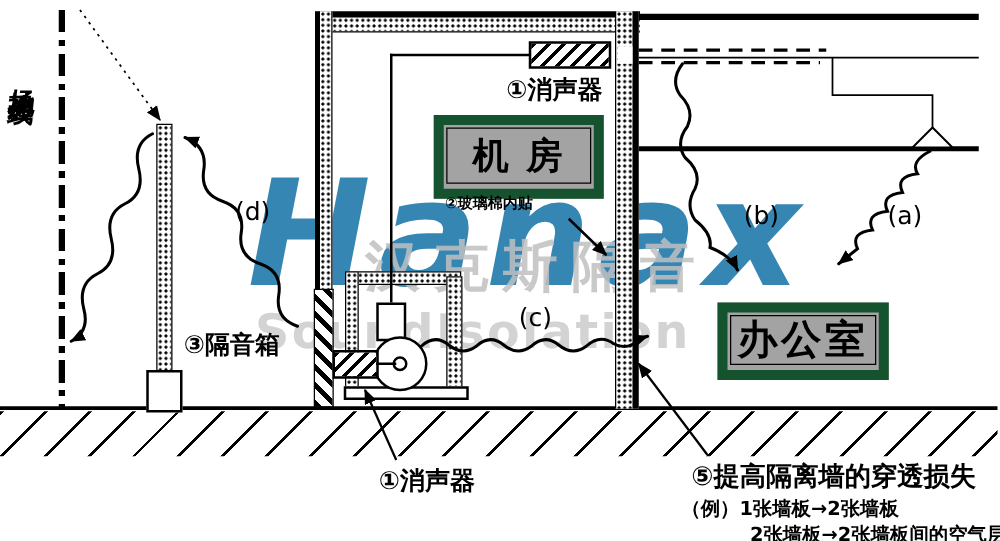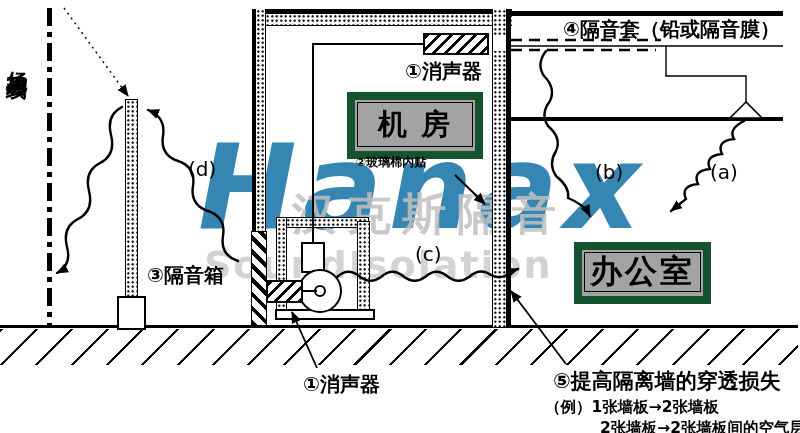--- a/index.html
+++ b/index.html
@@ -100,21 +100,20 @@
   </svg>
 
   <div class="dbox" style="left:347px;top:92px;width:120px;height:51px;">
     <div class="dbox-in" style="font-size:29px;letter-spacing:2px;">机 房</div>
   </div>
   <div class="dbox" style="left:574px;top:242px;width:121px;height:46px;">
     <div class="dbox-in" style="font-size:32px;letter-spacing:3px;">办公室</div>
   </div>
 
   <div class="lbl" style="left:405px;top:58px;font-size:20px;">①消声器</div>
-  <div class="lbl" style="left:563px;top:16px;font-size:20px;">④隔音套（铅或隔音膜）</div>
   <div class="lbl" style="left:356px;top:154px;font-size:12px;text-align:center;">②玻璃棉内贴</div>
   <div class="lbl" style="left:147px;top:262px;font-size:20px;">③隔音箱</div>
   <div class="lbl" style="left:303px;top:371px;font-size:20px;">①消声器</div>
 
   <div class="wave-lbl" style="left:188px;top:157px;">(d)</div>
   <div class="wave-lbl" style="left:415px;top:242px;">(c)</div>
   <div class="wave-lbl" style="left:595px;top:160px;">(b)</div>
   <div class="wave-lbl" style="left:710px;top:160px;">(a)</div>
 
   <div class="abs" style="left:545px;top:367px;z-index:6;">

